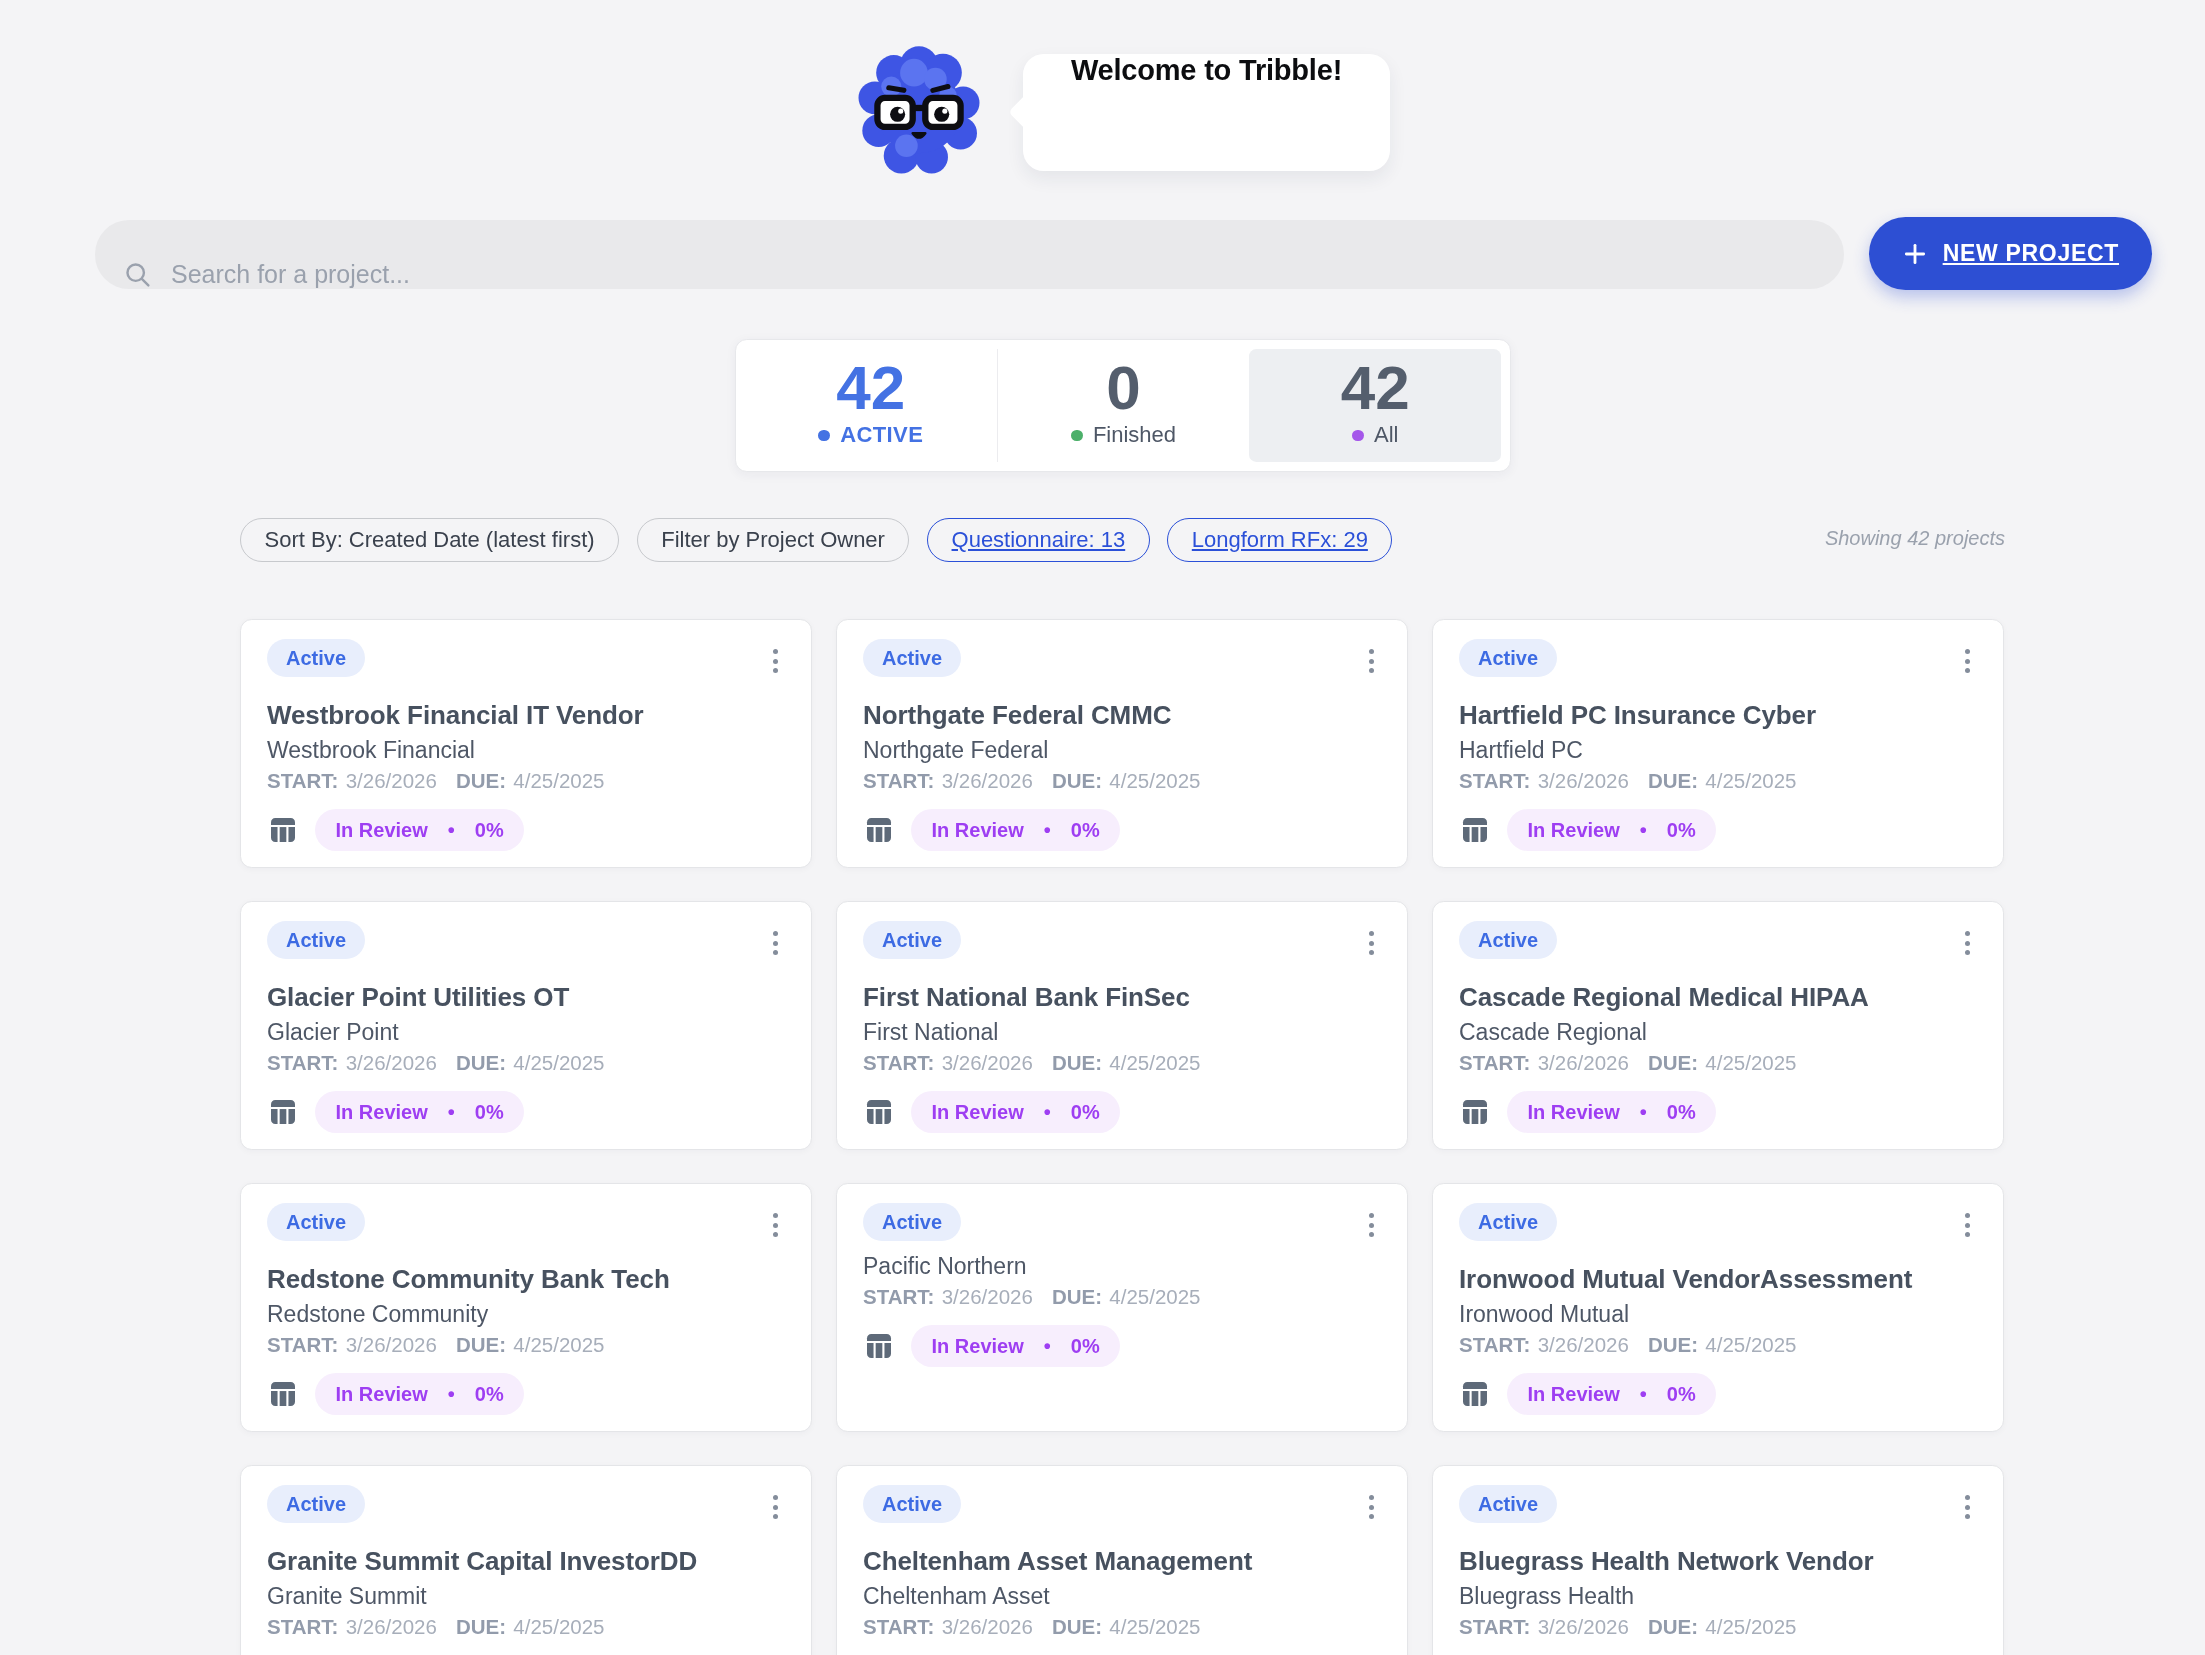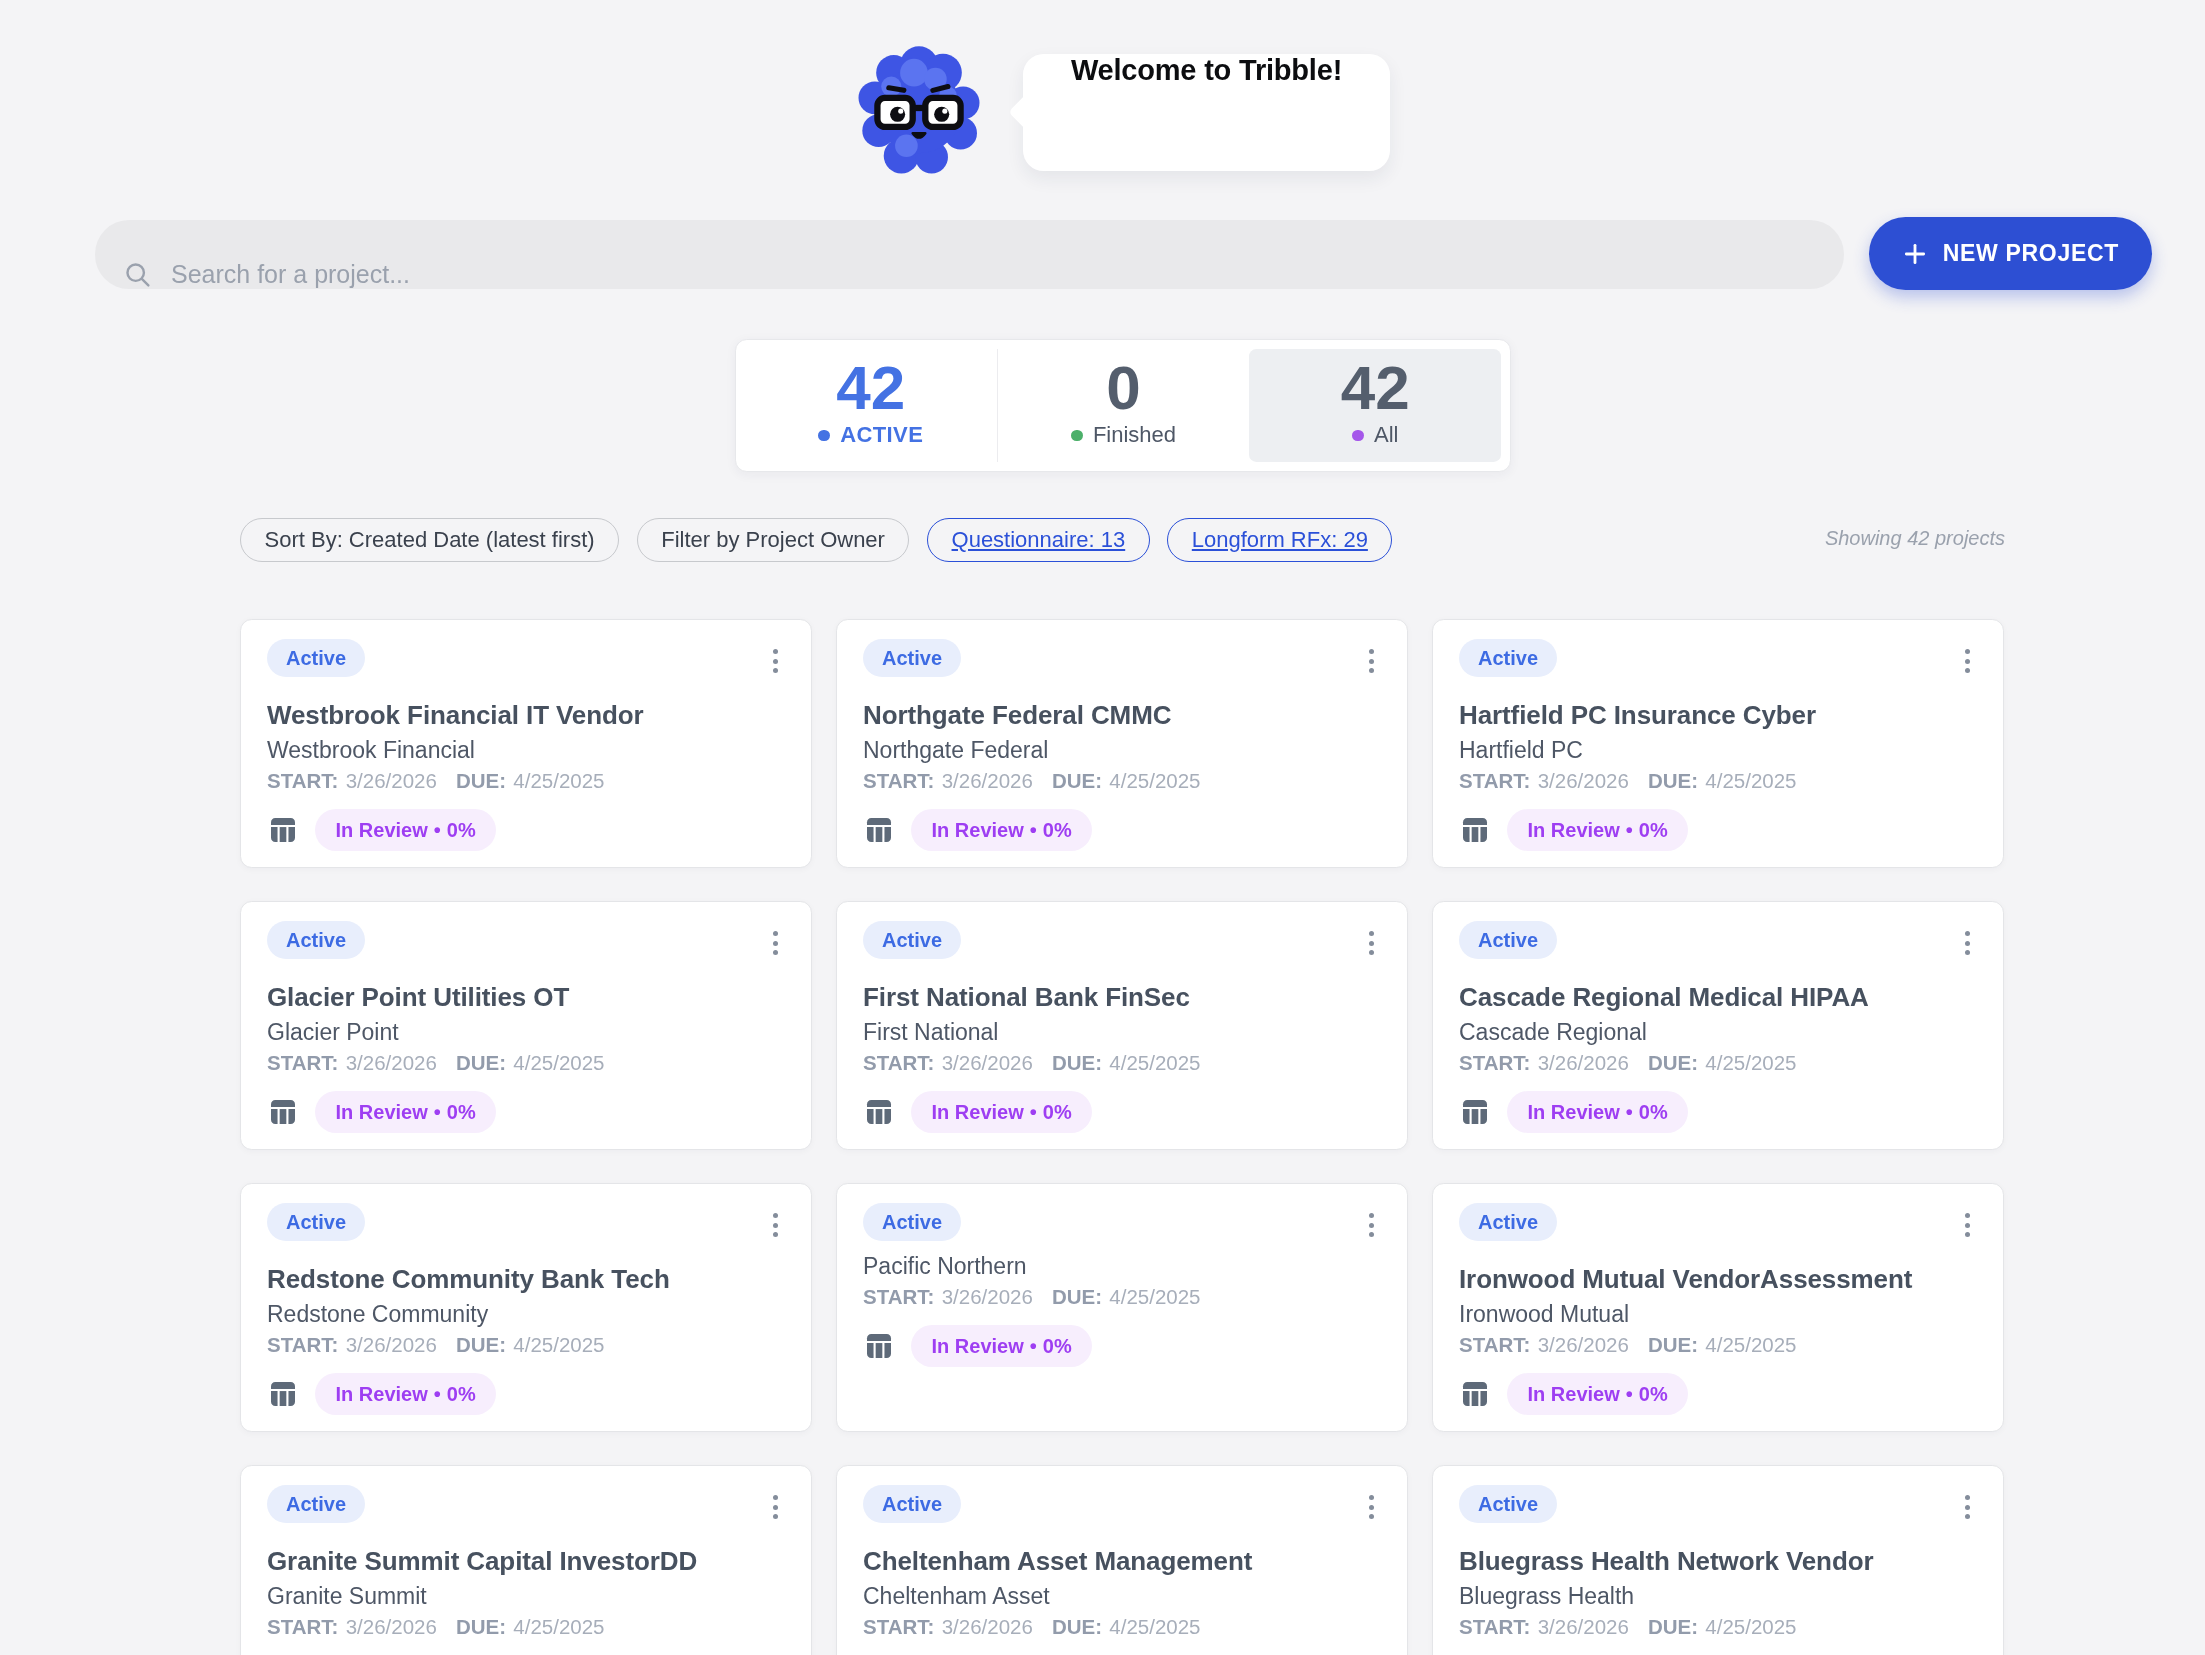--- a/index.html
+++ b/index.html
@@ -40,20 +40,21 @@
   }
   .search-input::placeholder { color:#9aa1ad; }
 
   .new-project {
     position:absolute; left:1869px; top:217px; width:283px; height:73px;
     background:#2d4fd3; border:none; border-radius:37px; cursor:pointer;
     color:#ffffff; font-family:"Liberation Sans", sans-serif;
     font-size:23px; font-weight:600; letter-spacing:0.7px;
     display:flex; align-items:center; justify-content:center; gap:14.7px;
     box-shadow:0 7.3px 16px rgba(45,79,211,.30);
+    text-decoration:underline;
   }
 
   
   .stats {
     position:absolute; left:735px; top:339px; width:776px; height:133px;
     background:#ffffff; border:0.7px solid #e7e8eb; border-radius:11.7px;
     box-shadow:0 2.9px 10.3px rgba(30,40,70,.05);
     display:flex; padding:8.8px;
   }
   .stat {
@@ -109,21 +110,21 @@
   .card-title { margin-top:17.6px; font-size:26px; font-weight:700; color:#47515f; letter-spacing:-0.1px; white-space:nowrap; }
   .card-sub { margin-top:6.6px; font-size:23px; color:#4e5766; }
   .card-dates { margin-top:5px; font-size:20.5px; display:flex; align-items:baseline; white-space:nowrap; }
   .dlabel { color:#929bab; font-weight:700; margin-right:7.3px; }
   .dval { color:#a7aeba; margin-right:19px; }
   .card-footer { margin-top:16px; display:flex; align-items:center; gap:16px; }
   .review-badge {
     background:#f7eefd; color:#9e3ef2;
     font-size:20px; font-weight:700; line-height:1;
     padding:11px 20.5px; border-radius:732px;
-    display:inline-flex; align-items:center; gap:6px;
+    display:inline-flex; align-items:center; gap:20px;
   }
 </style>
 </head>
 <body>
 
 <div class="page">
 
   <div class="mascot">
     <svg viewBox="0 0 100 104" width="126" height="135">
       <g fill="#3e55e4">

